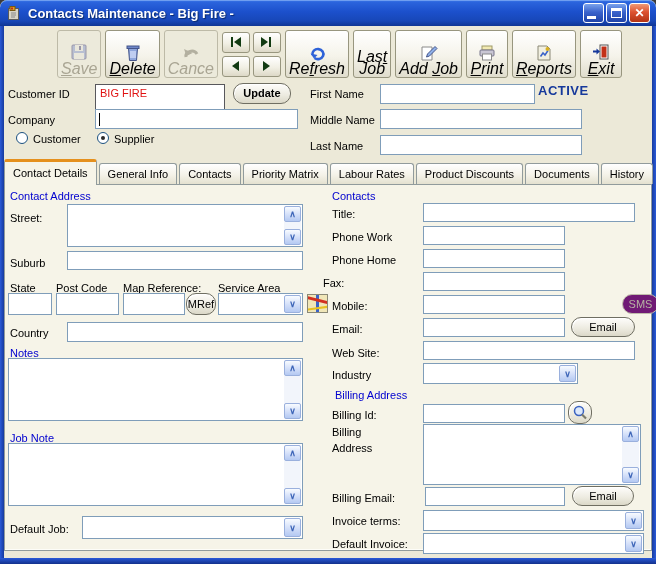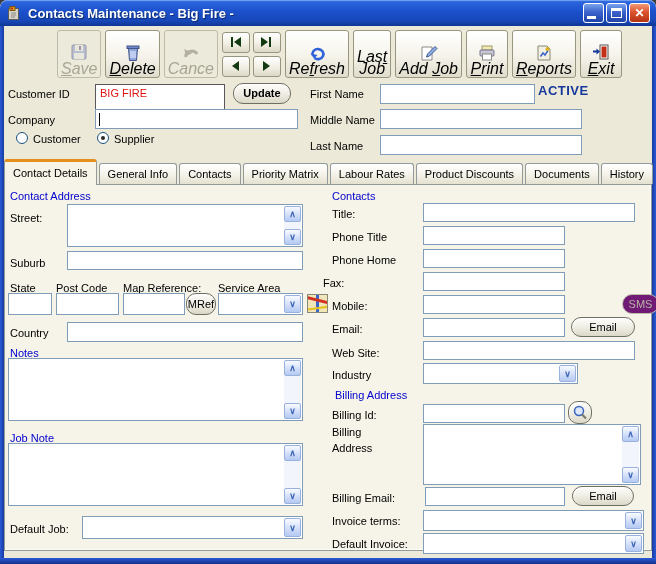--- a/index.html
+++ b/index.html
@@ -294,21 +294,21 @@
   </div>
 
   <div class="lbl" style="left:10px;top:523px">Default Job:</div>
   <div class="combo" style="left:82px;top:516px;width:221px;height:23px">
     <div class="cbtn">∨</div>
   </div>
 
   <div class="lbl blue" style="left:332px;top:190px">Contacts</div>
   <div class="lbl" style="left:332px;top:208px">Title:</div>
   <div class="tb" style="left:423px;top:203px;width:212px;height:19px"></div>
-  <div class="lbl" style="left:332px;top:231px">Phone Title</div>
+  <div class="lbl" style="left:332px;top:231px">Phone Work</div>
   <div class="tb" style="left:423px;top:226px;width:142px;height:19px"></div>
   <div class="lbl" style="left:332px;top:254px">Phone Home</div>
   <div class="tb" style="left:423px;top:249px;width:142px;height:19px"></div>
   <div class="lbl" style="left:323px;top:277px">Fax:</div>
   <div class="tb" style="left:423px;top:272px;width:142px;height:19px"></div>
   <div class="lbl" style="left:332px;top:300px">Mobile:</div>
   <div class="tb" style="left:423px;top:295px;width:142px;height:19px"></div>
   <div class="btn disabled" style="left:598px;top:294px;width:37px;height:20px;line-height:18px">SMS</div>
   <div class="lbl" style="left:332px;top:323px">Email:</div>
   <div class="tb" style="left:423px;top:318px;width:142px;height:19px"></div>

